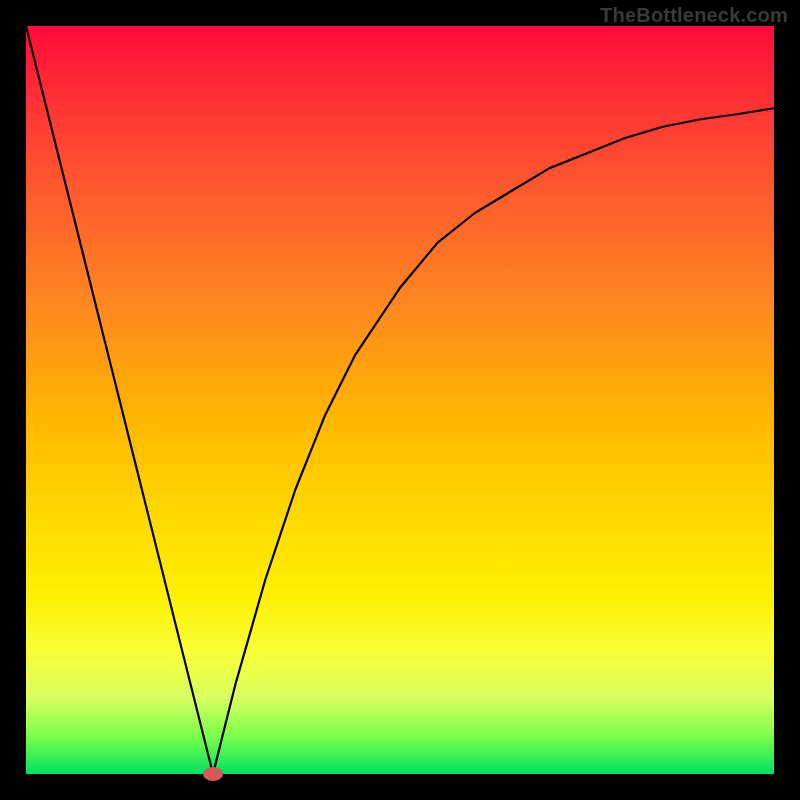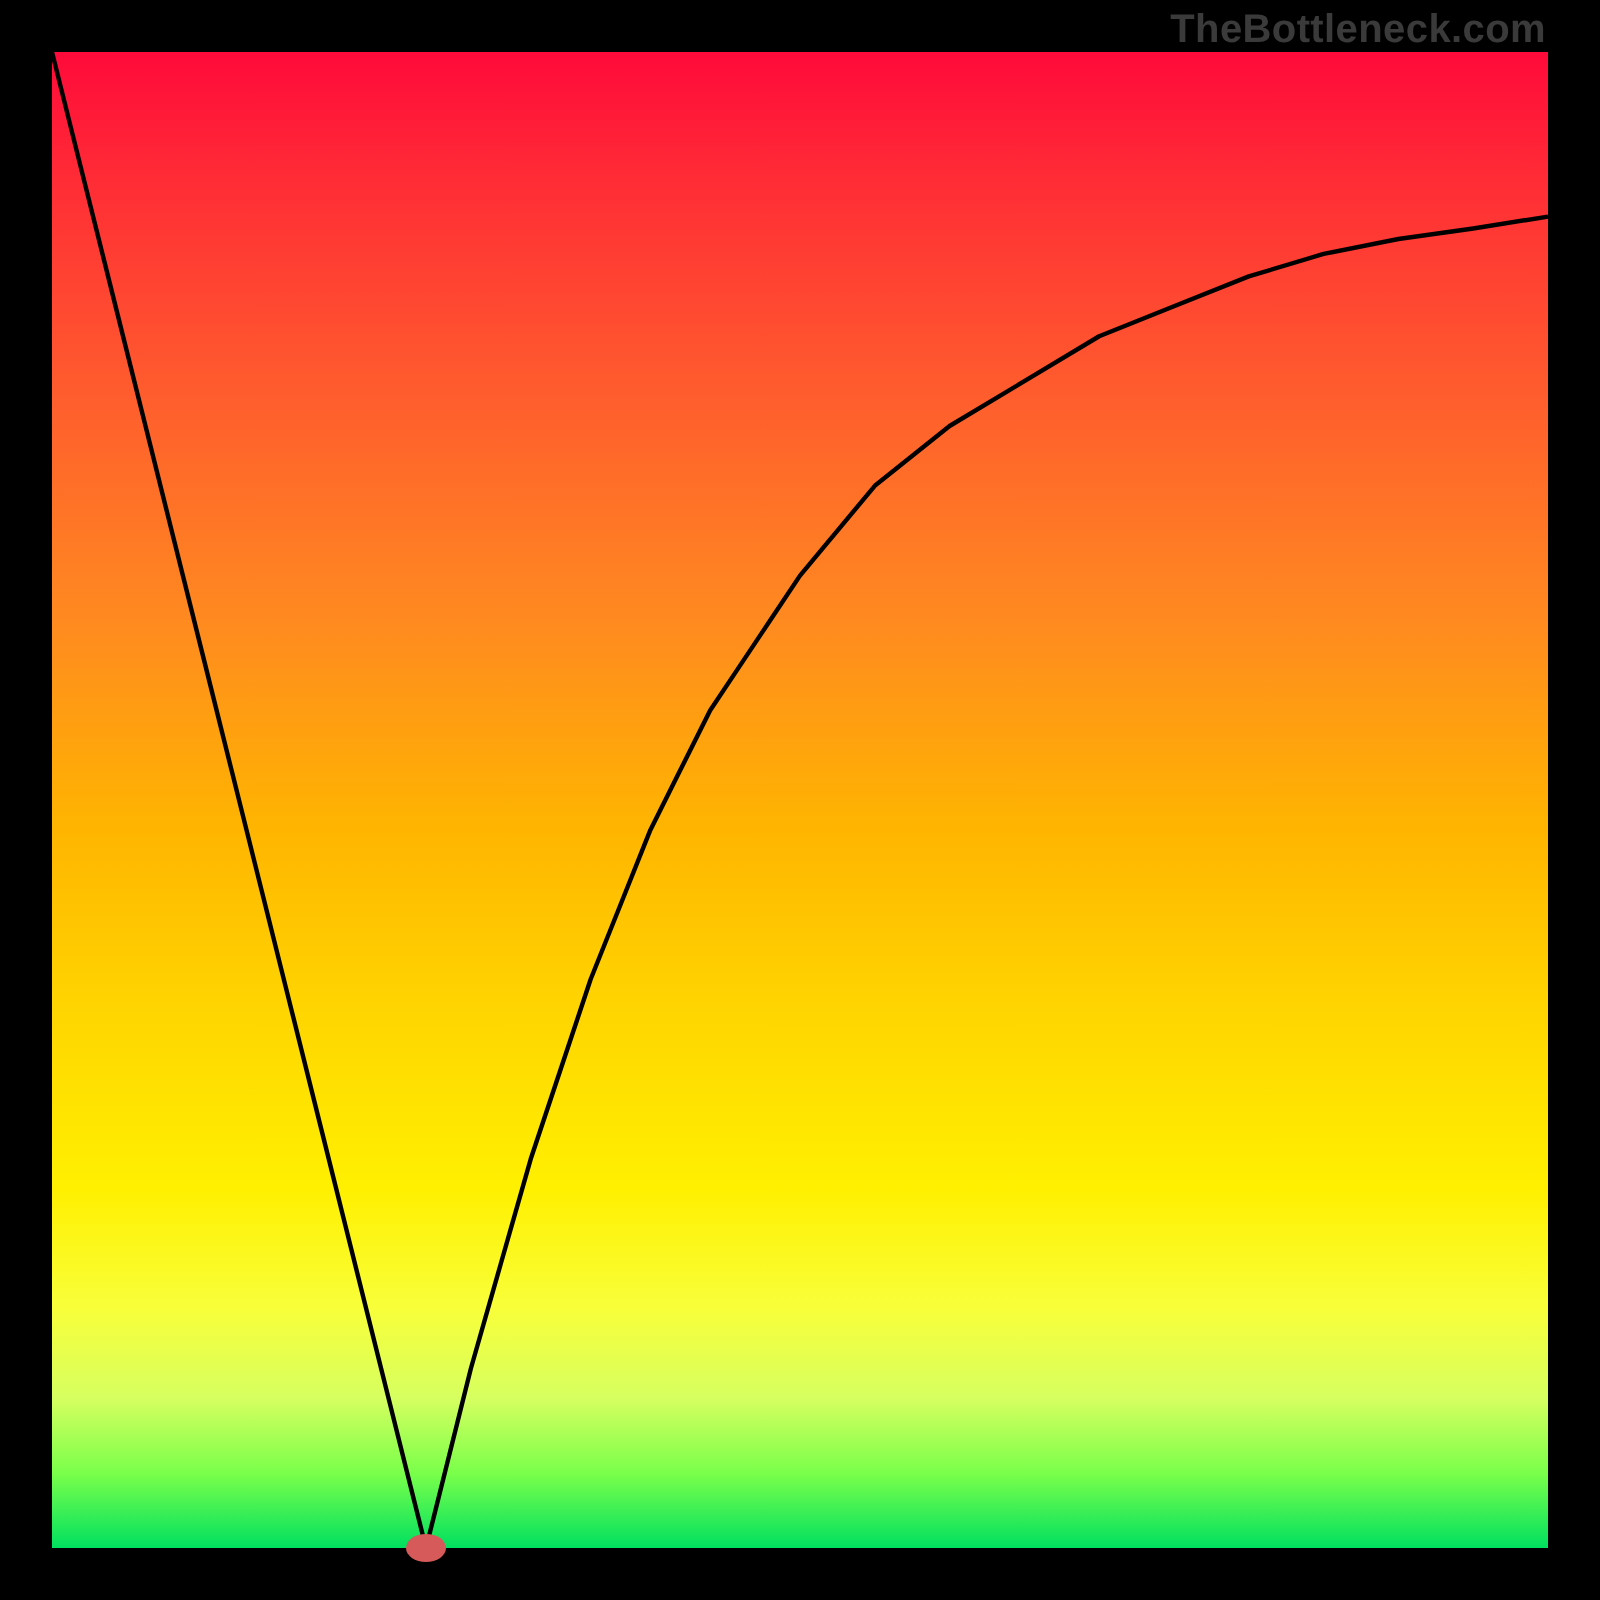--- a/index.html
+++ b/index.html
@@ -42,21 +42,21 @@
     position: absolute;
     left: 26px;
     top: 26px;
     width: 748px;
     height: 748px;
     overflow: visible;
   }
   .watermark {
     position: absolute;
     top: 4px;
-    right: 27px;
+    right: 12px;
     color: #3a3a3a;
     font-size: 20px;
     font-weight: 600;
     letter-spacing: 0.2px;
     margin-left: 48px;
   }
 </style>
 </head>
 <body>
 

